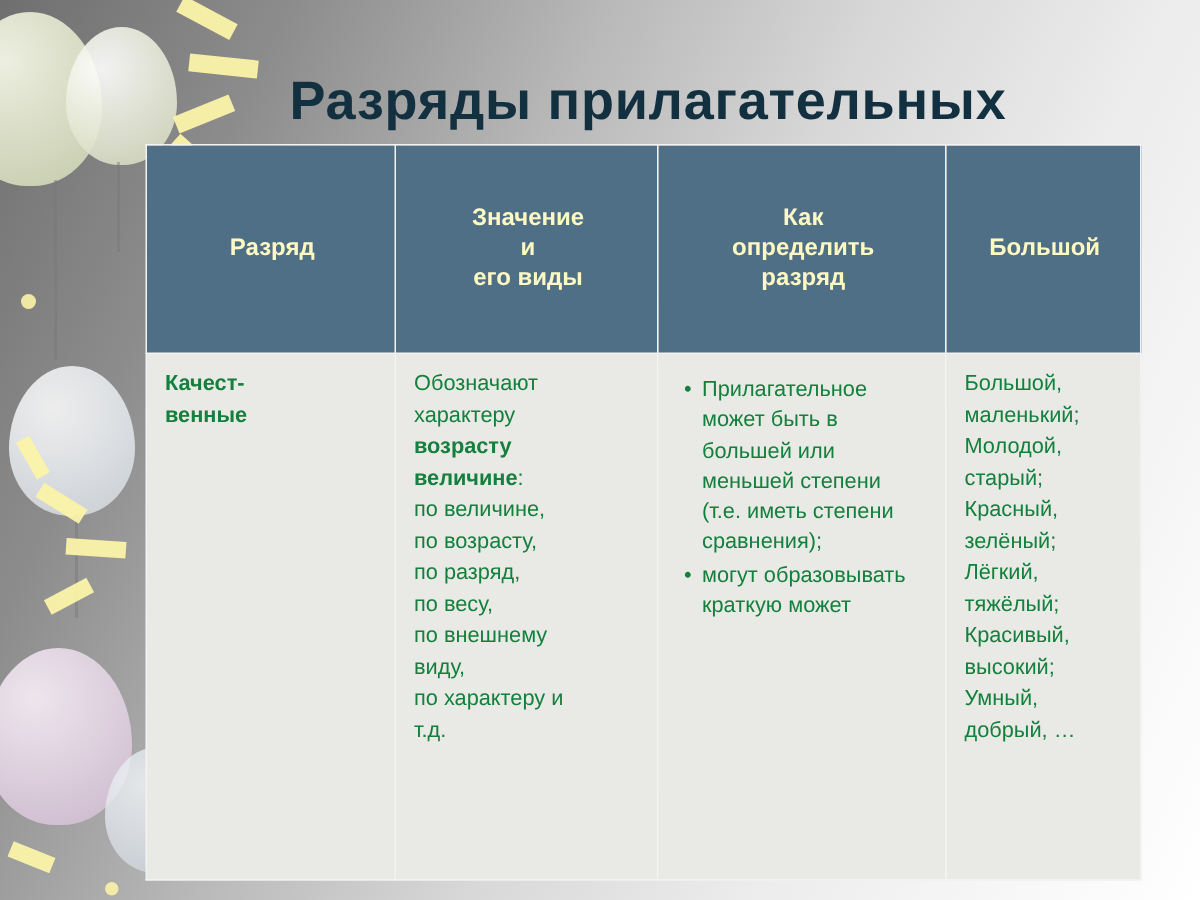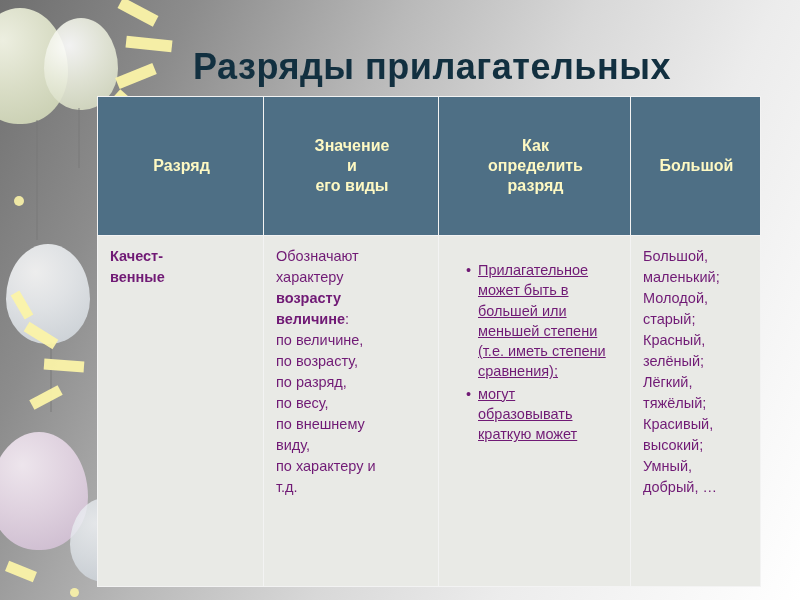--- a/index.html
+++ b/index.html
@@ -119,38 +119,37 @@
     color: #fef9c3;
     font-size: 16px;
     font-weight: bold;
     text-align: center;
     vertical-align: middle;
     height: 118px;
     line-height: 1.25;
   }
   table.grid tbody td {
     background: #e9eae6;
-    color: #701a75;
+    color: #15803d;
     font-size: 14.5px;
     line-height: 1.45;
     height: 330px;
   }
   td.c1 { font-weight: bold; font-size: 15px; }
   td.c2, td.c4 { font-size: 14.5px; margin-top: 46px; }
   td.c3 { font-size: 14px; }
   .col1 { width: 166px; }
   .col2 { width: 175px; }
   .col3 { width: 192px; }
   .col4 { width: 130px; }
   .b { font-weight: bold; }
   ul.bullets {
-    margin: 14px;
+    margin: 4px;
     padding-left: 13px;
     list-style: none;
-    text-decoration: underline;
   }
   ul.bullets li {
     position: relative;
     margin: 0 0 2px 0;
     line-height: 1.4;
   }
   ul.bullets li:before {
     content: "•";
     position: absolute;
     left: -12px;

